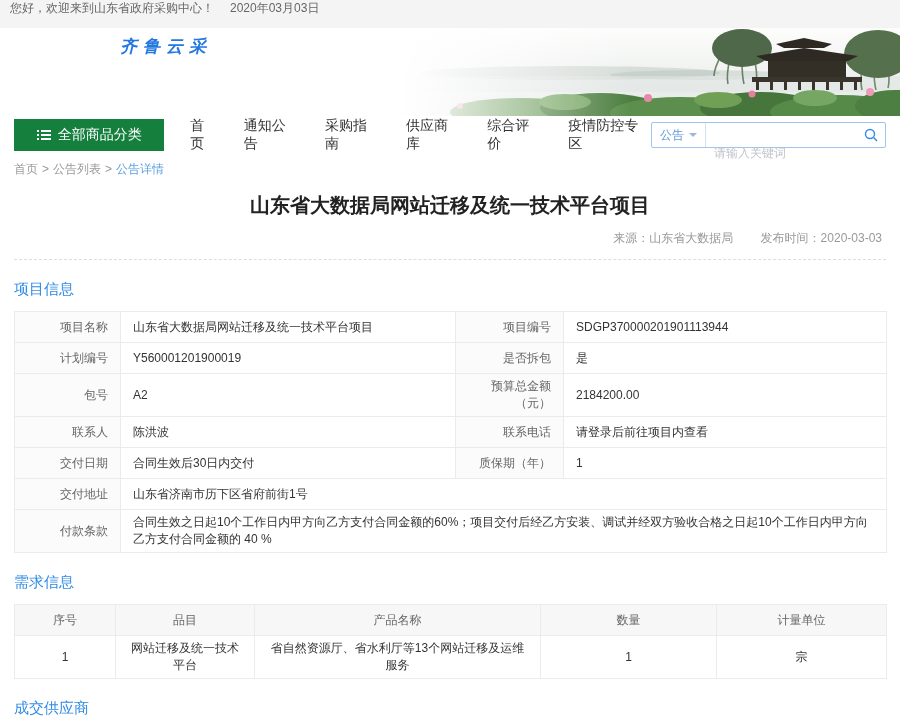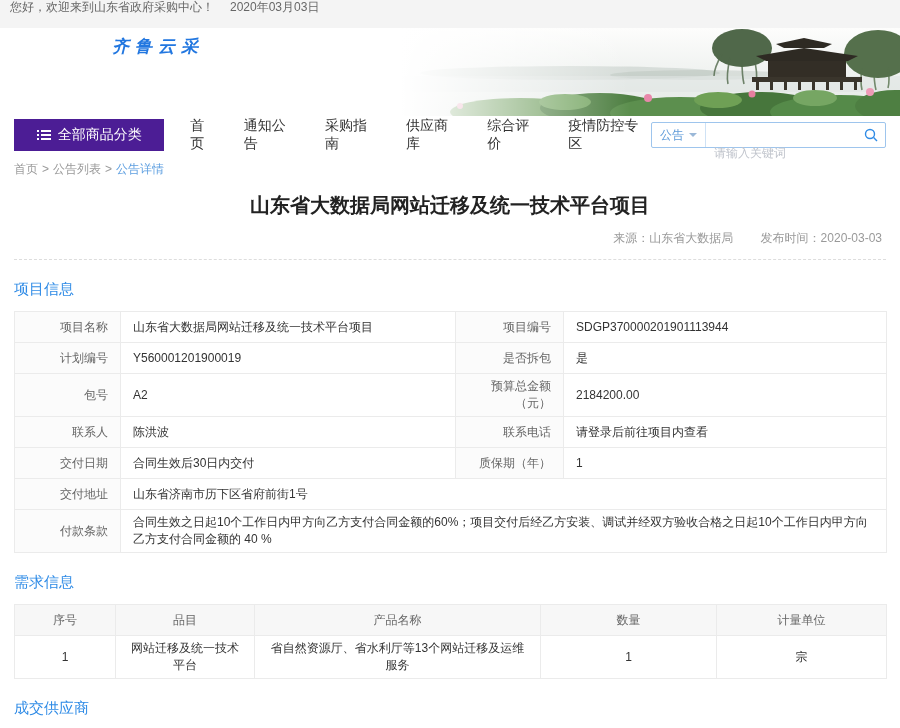--- a/index.html
+++ b/index.html
@@ -1,35 +1,35 @@
 <!DOCTYPE html>
 <html><head>
 <meta charset="utf-8">
 <style>
   * { margin:0; padding:0; box-sizing:border-box; }
   html,body { width:900px; background:#fff; font-family:"Liberation Sans","DejaVu Sans",sans-serif; }
 
   
-  .topbar { height:28px; background:#f4f4f4; display:flex; align-items:flex-end;
-            padding:12px 10px; font-size:12px; color:#666; }
+  .topbar { height:28px; background:#f4f4f4; display:flex; align-items:flex-start;
+            padding:0 10px; font-size:12px; color:#666; }
   .topbar .date { margin-left:16px; }
 
   
   .header { position:relative; height:88px; background:#fff; overflow:hidden; }
   .banner { position:absolute; top:0; right:0; width:500px; height:88px; }
-  .brand  { position:absolute; left:14px; top:7px; z-index:2; }
+  .brand  { position:absolute; left:22px; top:7px; z-index:2; }
   .brand-script { display:block; margin-left:98px; color:#2277e0; font-size:17px;
                   font-weight:bold; font-style:italic; letter-spacing:6px;
                   font-family:"Liberation Serif","DejaVu Serif",serif; }
   .brand-title  { display:block; margin-top:5px; color:#2277e0; font-size:22px;
                   font-weight:bold; letter-spacing:1px; }
 
   
   .navbar { display:flex; align-items:center; height:32px; margin:3px 14px 0; }
-  .cat-btn { width:152px; height:32px; background:#4c1d95; color:#fff; display:flex;
+  .cat-btn { width:152px; height:32px; background:#15803d; color:#fff; display:flex;
              align-items:center; justify-content:center; gap:7px; font-size:14px; cursor:pointer; }
   .nav-links { display:flex; gap:26px; margin-left:26px; font-size:14px; }
   .nav-links a { color:#333; text-decoration:none; cursor:pointer; }
   .searchbox { margin-left:auto; display:flex; align-items:center; height:26px; width:235px;
                border:1px solid #9ec5ed; border-radius:2px; background:#fff; }
   .search-cat { display:flex; align-items:center; gap:5px; padding:0 8px; height:100%;
                 color:#5f9bd9; font-size:12px; border-right:1px solid #cfe2f5; cursor:pointer; }
   .caret { width:0; height:0; border-left:4px solid transparent; border-right:4px solid transparent;
            border-top:4px solid #9bb8d8; }
   .searchbox input { border:none; outline:none; flex:1; min-width:0; font-size:12px;

